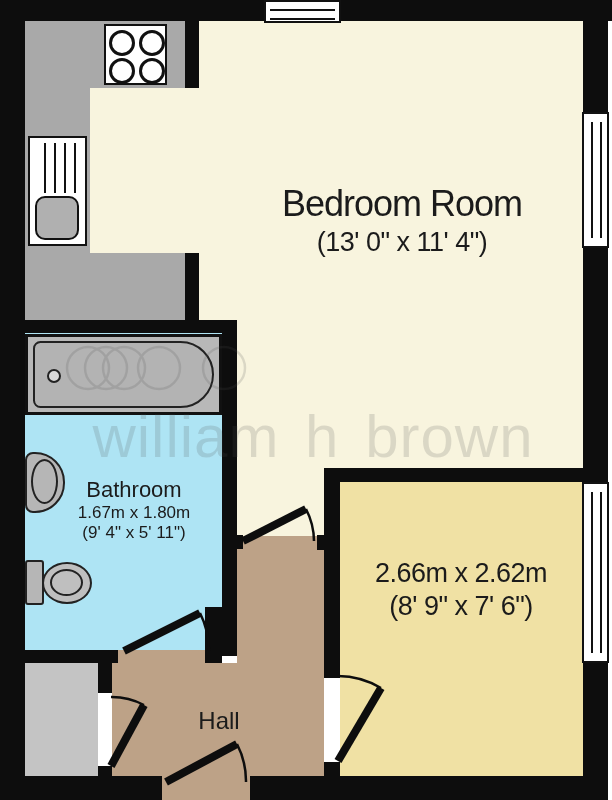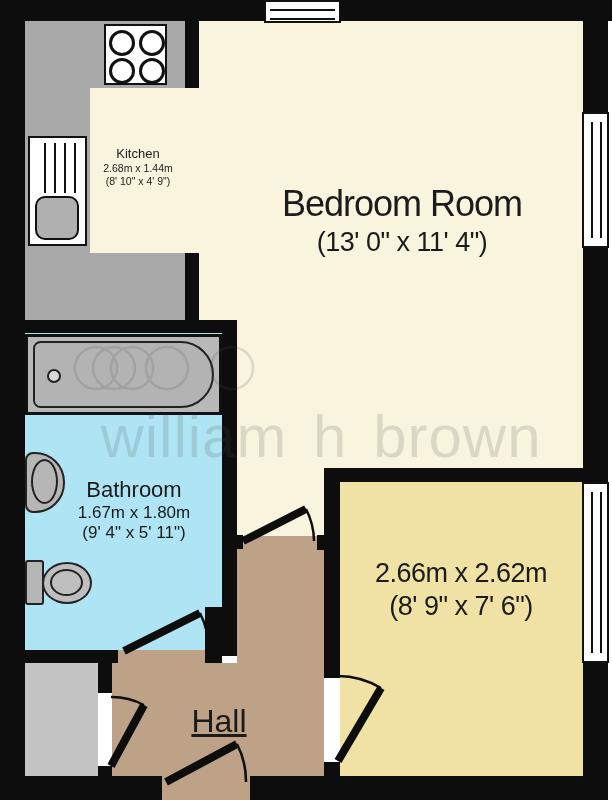--- a/index.html
+++ b/index.html
@@ -33,25 +33,25 @@
   .win-inner-h{position:absolute;left:4px;right:4px;top:7px;height:7px;border-top:2px solid #111;border-bottom:2px solid #111;}
   .win-inner-v{position:absolute;top:8px;bottom:8px;left:7px;width:7px;border-left:2px solid #111;border-right:2px solid #111;}
   
   .room-label{position:absolute;transform:translateX(-50%);text-align:center;white-space:nowrap;z-index:8;}
   .rn-big{font-size:36px;letter-spacing:-1px;line-height:44px;display:block;}
   .rd-big{font-size:27px;letter-spacing:-0.5px;line-height:33px;display:block;}
   .rn-mid{font-size:22px;line-height:26px;display:block;}
   .rd-mid{font-size:17px;line-height:20px;display:block;}
   .rn-sm{font-size:13px;line-height:16px;display:block;}
   .rd-sm{font-size:10.5px;line-height:13px;display:block;}
-  .rn-hall{font-size:32px;line-height:32px;display:block;text-decoration:underline;}
+  .rn-hall{font-size:24px;line-height:32px;display:block;}
   
   .z1{z-index:1}.z2{z-index:2}.z3{z-index:3}.z4{z-index:4}.z5{z-index:5}
   .watermark{
-    position:absolute;left:8px;top:0;width:544px;height:800px;z-index:7;
+    position:absolute;left:0;top:0;width:544px;height:800px;z-index:7;
     opacity:0.17;pointer-events:none;
   }
   .wm-text{
     position:absolute;left:313px;top:402px;transform:translateX(-50%);
     font-size:60px;color:#4f4f4f;white-space:nowrap;word-spacing:8px;letter-spacing:1px;
   }
   .doors{position:absolute;left:0;top:0;z-index:6;}
 </style>
 </head>
 <body>
@@ -148,25 +148,20 @@
         <circle cx="88" cy="368" r="21"></circle>
         <circle cx="106" cy="368" r="21"></circle>
         <circle cx="124" cy="368" r="21"></circle>
         <circle cx="159" cy="368" r="21"></circle>
         <circle cx="224" cy="368" r="21"></circle>
       </g>
     </svg>
     <div class="wm-text">william h brown</div>
   </div>
 
-  <div class="room-label" style="left:138px;top:146px;">
-    <span class="rn-sm">Kitchen</span>
-    <span class="rd-sm">2.68m x 1.44m</span>
-    <span class="rd-sm">(8' 10" x 4' 9")</span>
-  </div>
 
   <div class="room-label" style="left:402px;top:182px;">
     <span class="rn-big">Bedroom Room</span>
     <span class="rd-big">(13' 0" x 11' 4")</span>
   </div>
 
   <div class="room-label" style="left:134px;top:477px;">
     <span class="rn-mid">Bathroom</span>
     <span class="rd-mid">1.67m x 1.80m</span>
     <span class="rd-mid">(9' 4" x 5' 11")</span>

